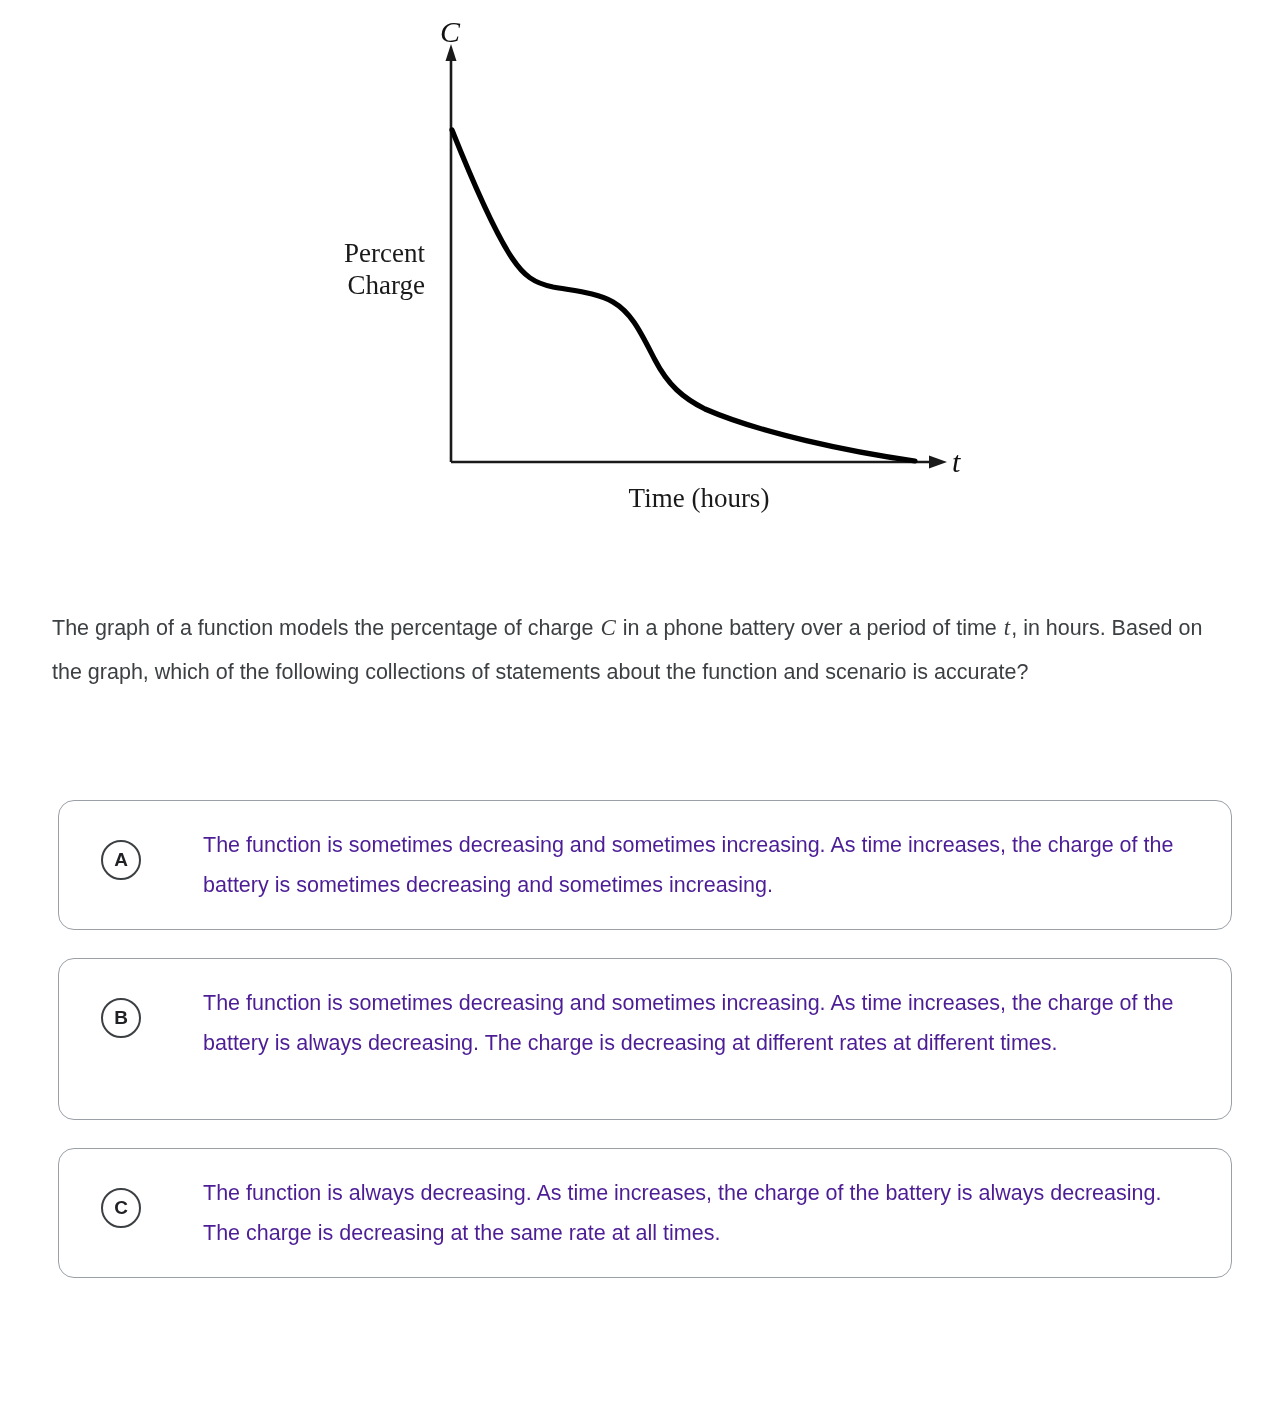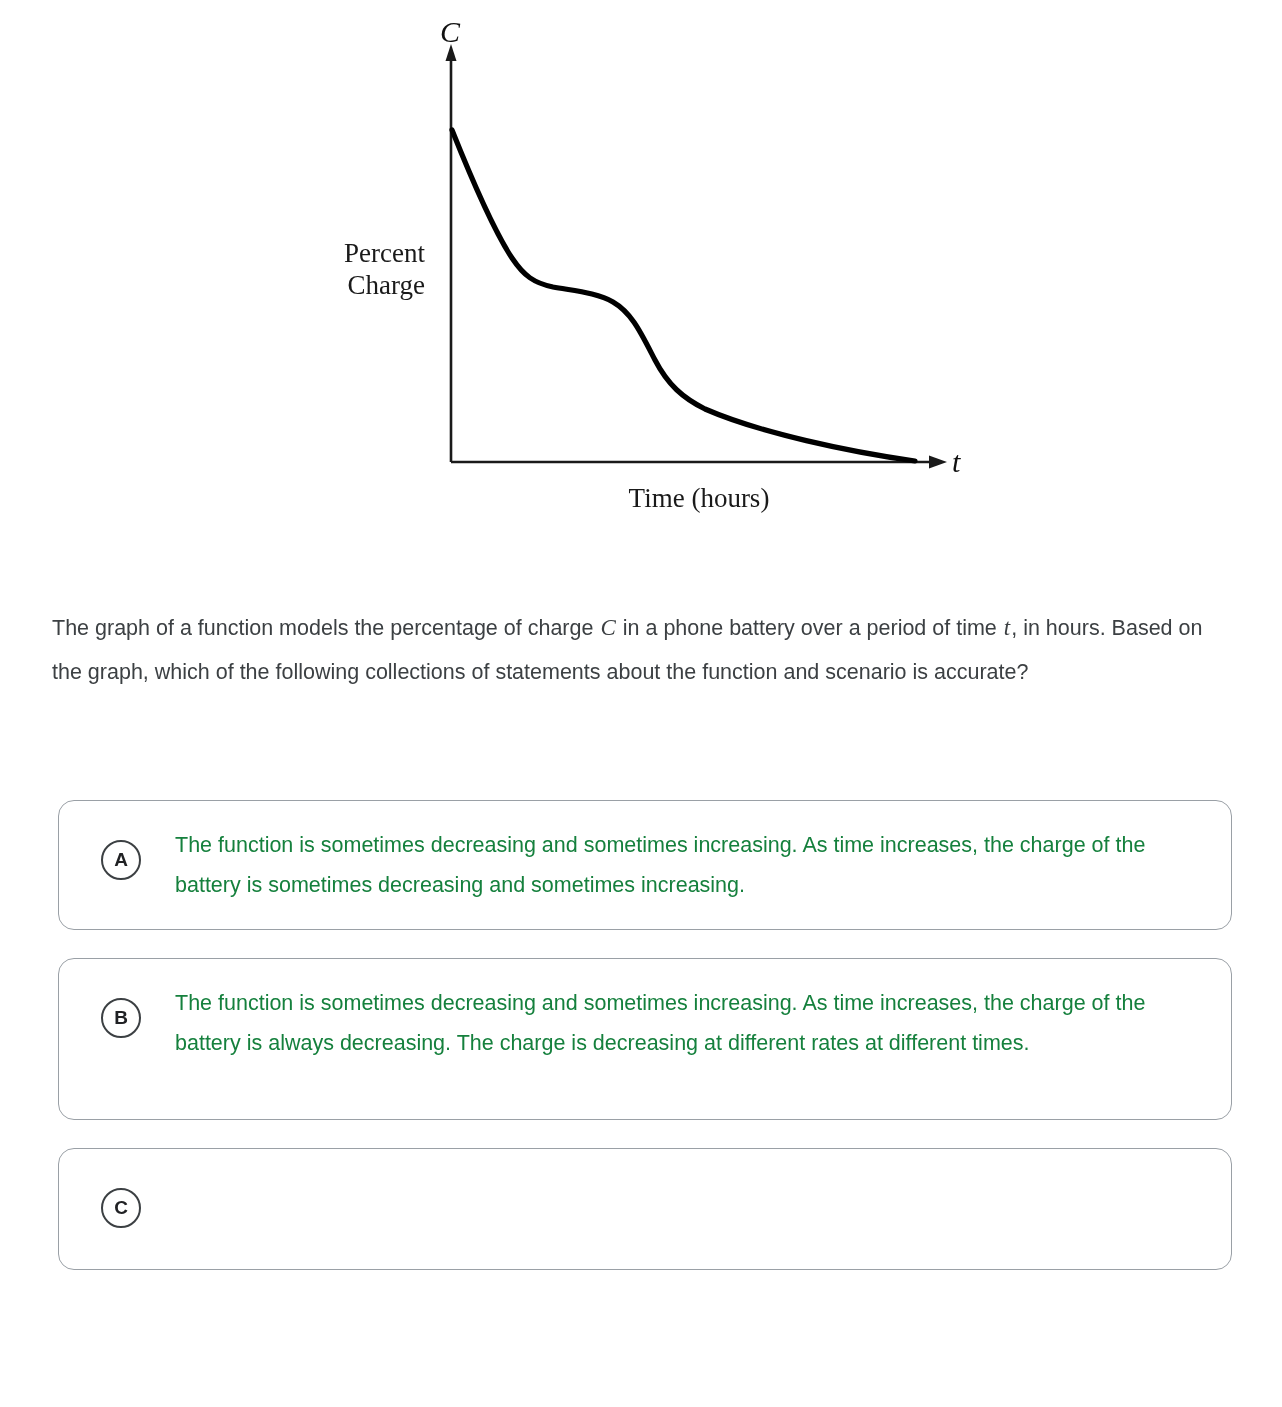--- a/index.html
+++ b/index.html
@@ -105,25 +105,25 @@
     align-items: center;
     justify-content: center;
     font-size: 19px;
     font-weight: bold;
     color: #202124;
     margin-top: 15px;
     margin-left: 20px;
     font-family: "Liberation Sans", sans-serif;
   }
   .choice-text {
-    margin-left: 34px;
+    margin-left: 62px;
     margin-right: 10px;
     font-size: 21.5px;
     line-height: 40px;
-    color: #15803d;
+    color: #4c1d95;
     flex: 1 1 auto;
     font-family: "Liberation Sans", sans-serif;
   }
   #choice-a { min-height: 122px; }
   #choice-b { min-height: 162px; }
   #choice-c { min-height: 122px; }
 </style>
 </head>
 <body>
 
@@ -163,15 +163,16 @@
     <div class="choice-text">The function is sometimes decreasing and sometimes increasing. As time increases, the charge of the battery is sometimes decreasing and sometimes increasing.</div>
   </div>
 
   <div class="choice" id="choice-b">
     <div class="choice-badge">B</div>
     <div class="choice-text">The function is sometimes decreasing and sometimes increasing. As time increases, the charge of the battery is always decreasing. The charge is decreasing at different rates at different times.</div>
   </div>
 
   <div class="choice" id="choice-c">
     <div class="choice-badge">C</div>
+    <div class="choice-text">The function is always decreasing. As time increases, the charge of the battery is always decreasing. The charge is decreasing at the same rate at all times.</div>
   </div>
 
 </div>
 
 </body></html>

